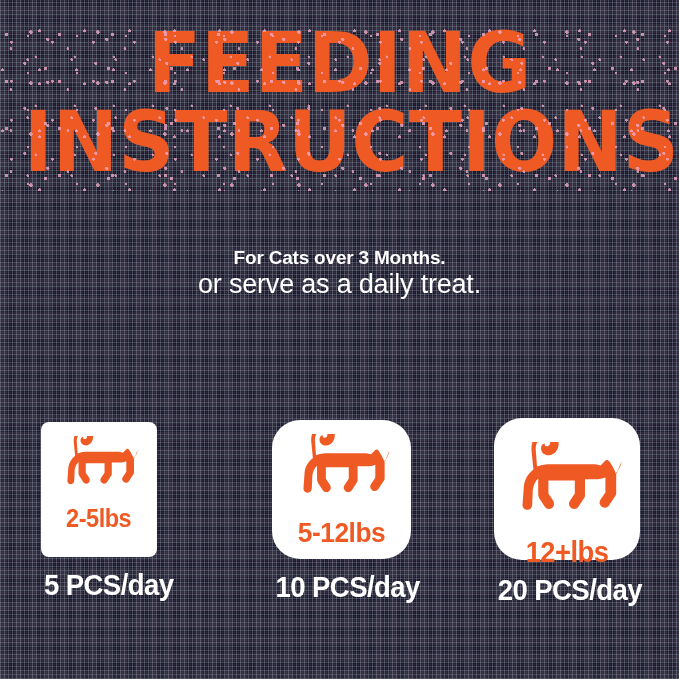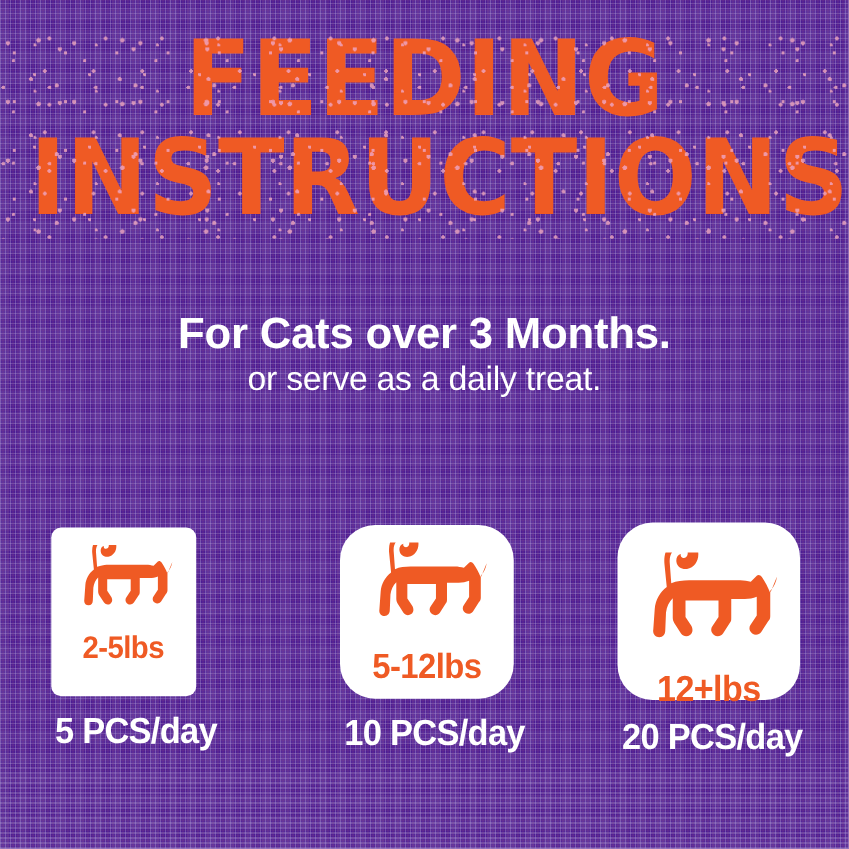--- a/index.html
+++ b/index.html
@@ -10,21 +10,21 @@
     width: 679px;
     height: 679px;
     overflow: hidden;
     font-family: "Liberation Sans", sans-serif;
   }
 
   #poster {
     position: relative;
     width: 679px;
     height: 679px;
-    background-color: #4c1d95;
+    background-color: #0f172a;
     overflow: hidden;
   }
 
   
   #texture {
     position: absolute;
     inset: 0;
     pointer-events: none;
     opacity: 0.55;
     background-image:
@@ -115,21 +115,21 @@
     position: absolute;
     left: 0;
     top: 247px;
     width: 679px;
     text-align: center;
     color: #ffffff;
     line-height: 1.17;
   }
   #sub-line-1 {
     display: block;
-    font-size: 35px;
+    font-size: 19px;
     font-weight: bold;
     letter-spacing: -0.2px;
   }
   .sub-line-reg {
     display: block;
     font-size: 27px;
     font-weight: normal;
     letter-spacing: -0.2px;
   }
 

